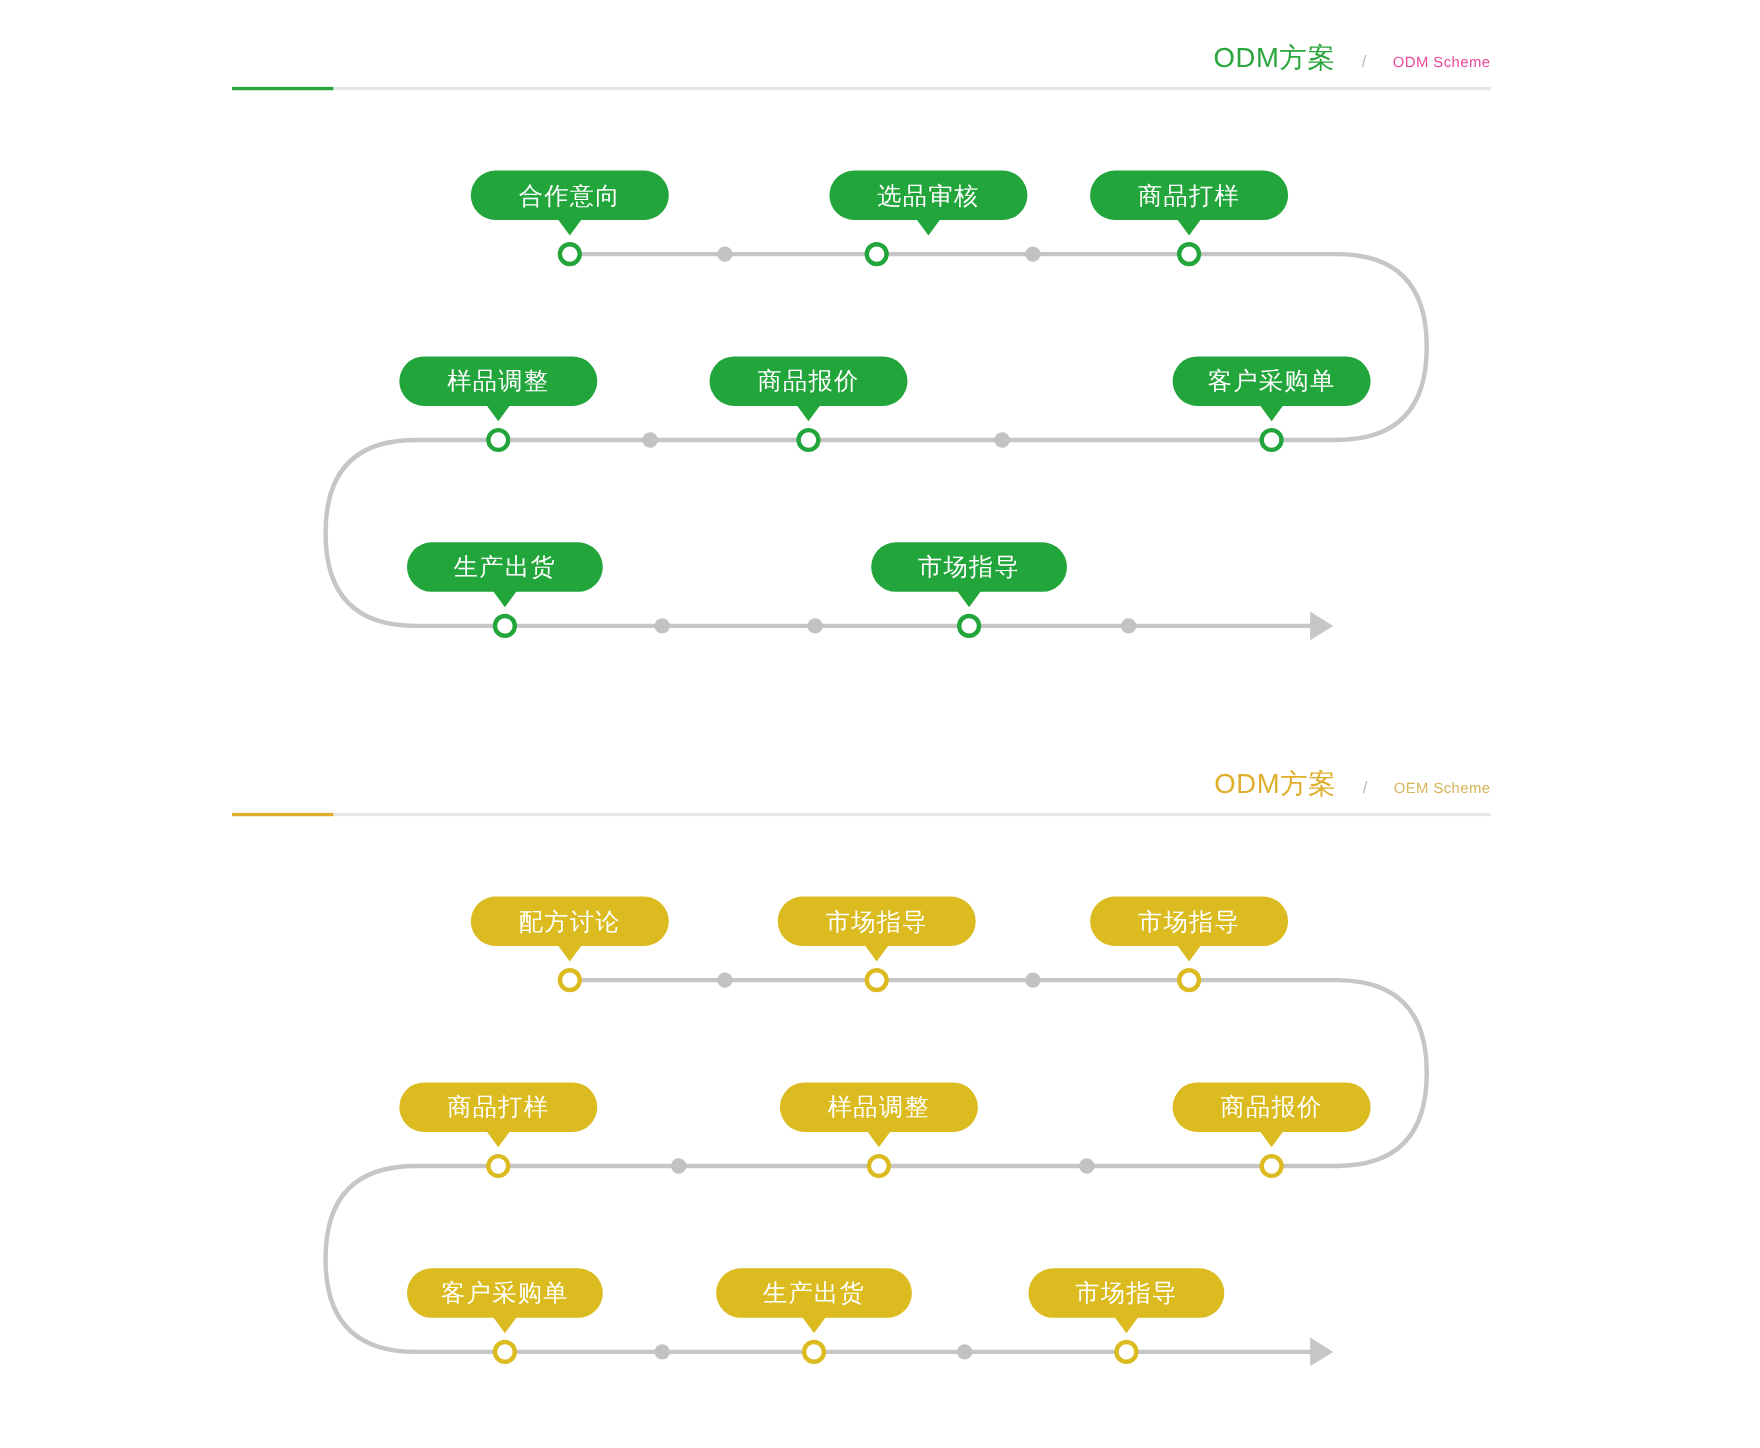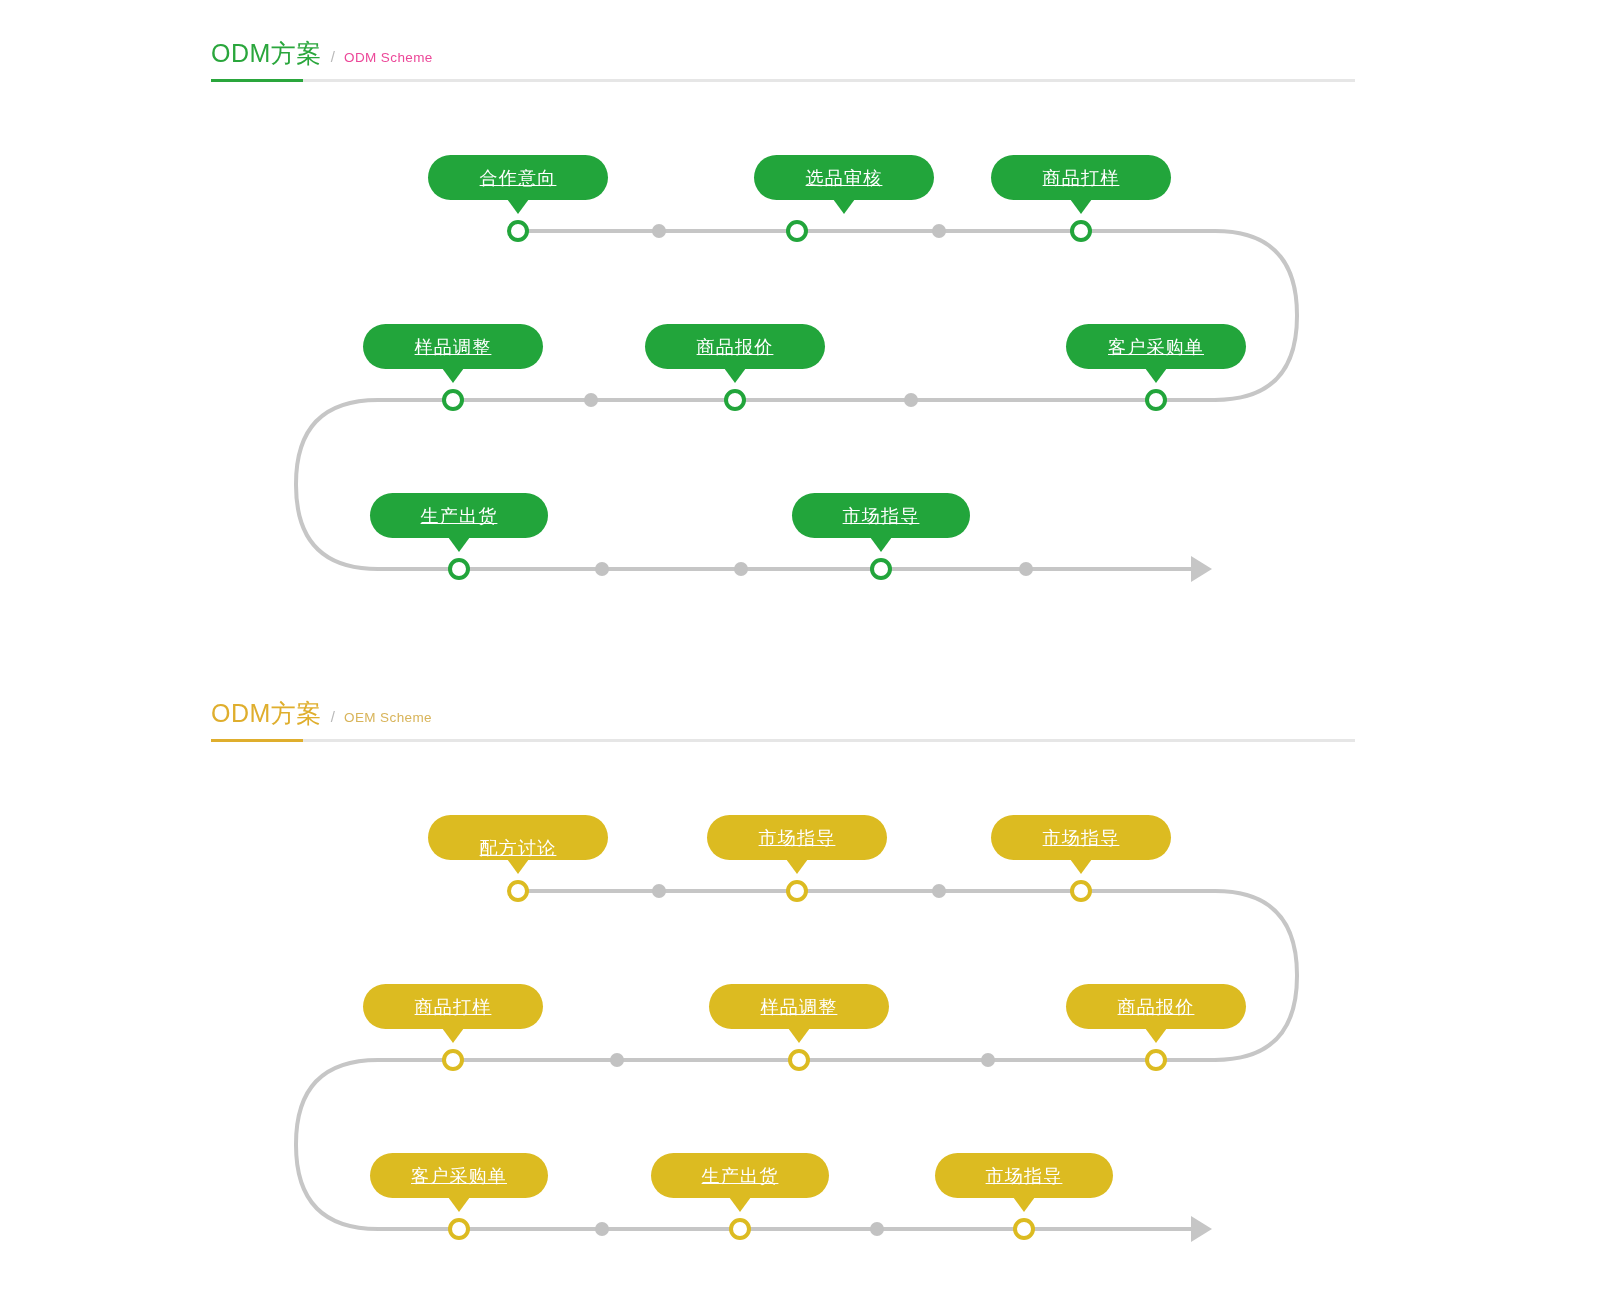--- a/index.html
+++ b/index.html
@@ -24,22 +24,23 @@
 
   
   .sec-header {
     position: absolute;
     left: 211px;
     width: 1144px;
   }
   .sec-header .titles {
     display: flex;
     align-items: baseline;
-    gap: 9px;
+    gap: 24px;
     height: 34px;
+    justify-content: flex-end;
   }
   .sec-title-cn {
     font-size: 25px;
     letter-spacing: 0.5px;
     line-height: 30px;
     font-weight: 400;
   }
   .sec-sep {
     font-size: 15px;
     color: #b9b9b9;
@@ -95,25 +96,24 @@
     height: 45px;
     border-radius: 23px;
     display: flex;
     align-items: center;
     justify-content: center;
     box-sizing: border-box;
     padding: 0 10px;
   }
   .pill-label {
     color: #ffffff;
-    font-size: 18px;
+    font-size: 22px;
     letter-spacing: 1.2px;
     white-space: nowrap;
     font-weight: 400;
-    text-decoration: underline;
   }
   .tail {
     position: absolute;
     top: 44px;
     width: 0;
     height: 0;
     border-left: 11px solid transparent;
     border-right: 11px solid transparent;
   }
 
@@ -270,21 +270,21 @@
 
       <circle cx="659" cy="111" r="7" fill="#c2c2c2"></circle>
       <circle cx="939" cy="111" r="7" fill="#c2c2c2"></circle>
       <circle cx="617" cy="280" r="7" fill="#c2c2c2"></circle>
       <circle cx="988" cy="280" r="7" fill="#c2c2c2"></circle>
       <circle cx="602" cy="449" r="7" fill="#c2c2c2"></circle>
       <circle cx="877" cy="449" r="7" fill="#c2c2c2"></circle>
     </svg>
 
     <div class="node" style="left:518px; top:35px;">
-      <div class="pill" style="width:180px;align-items:flex-end;">
+      <div class="pill" style="width:180px;">
         <span class="pill-label">配方讨论</span>
         <span class="tail" style="left:79px;"></span>
       </div>
     </div>
     <div class="marker" style="left:518px; top:111px;"></div>
 
     <div class="node" style="left:797px; top:35px;">
       <div class="pill" style="width:180px;">
         <span class="pill-label">市场指导</span>
         <span class="tail" style="left:79px;"></span>

